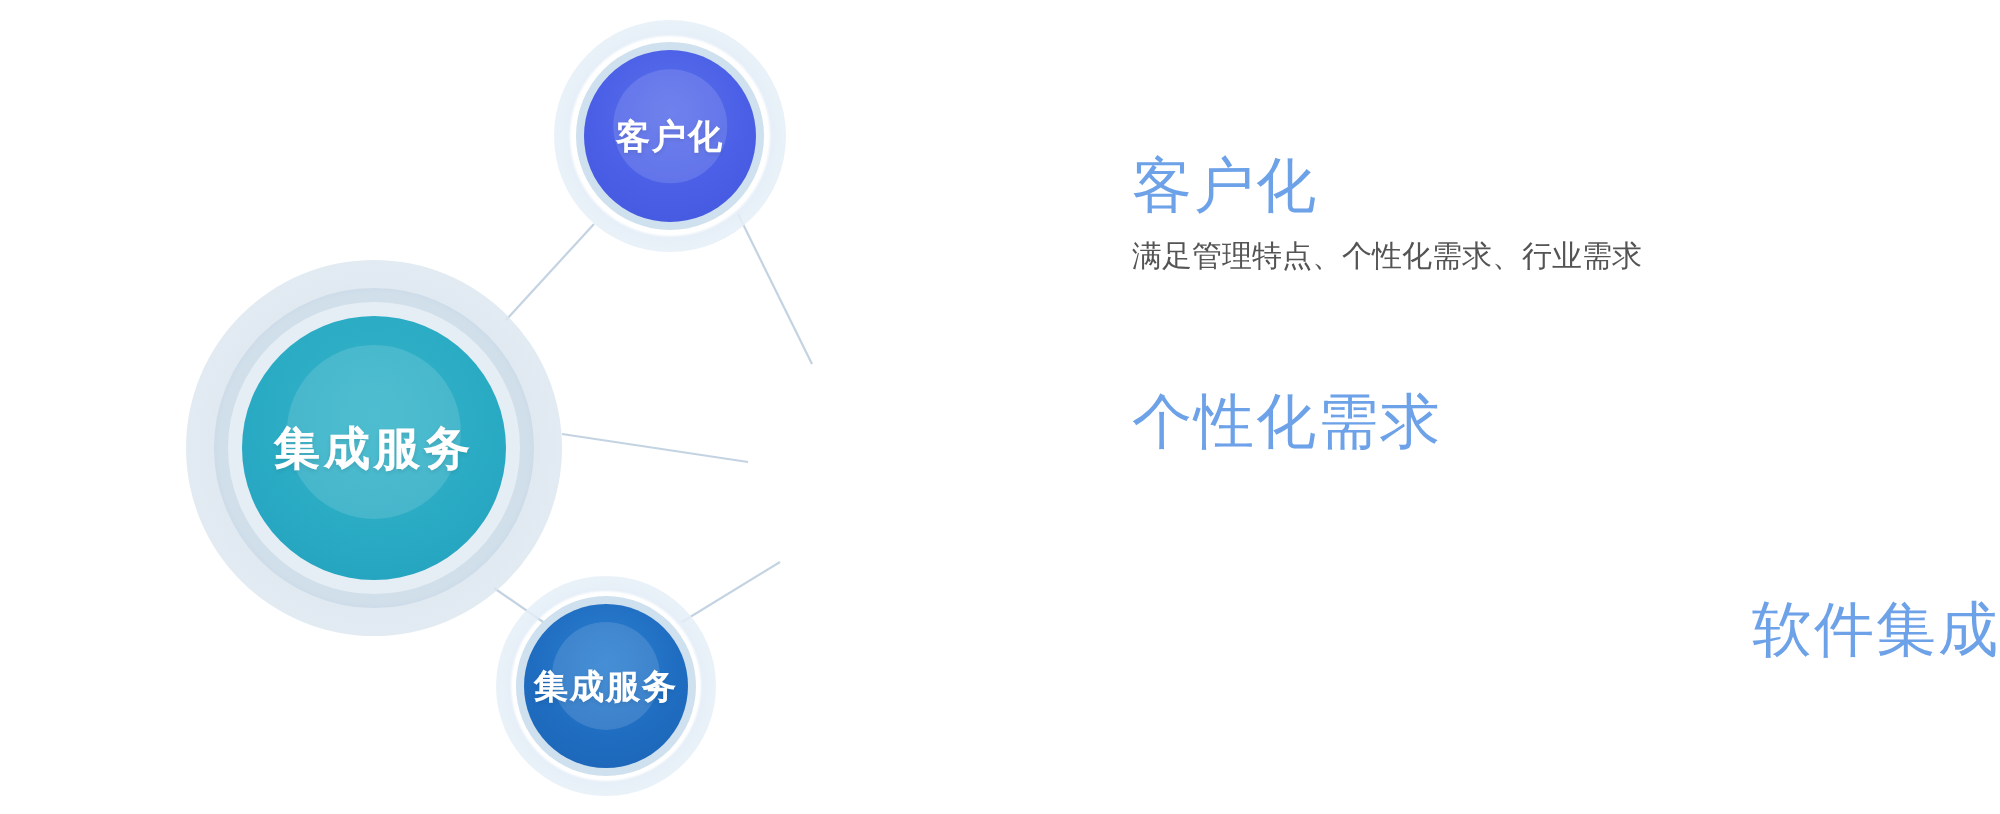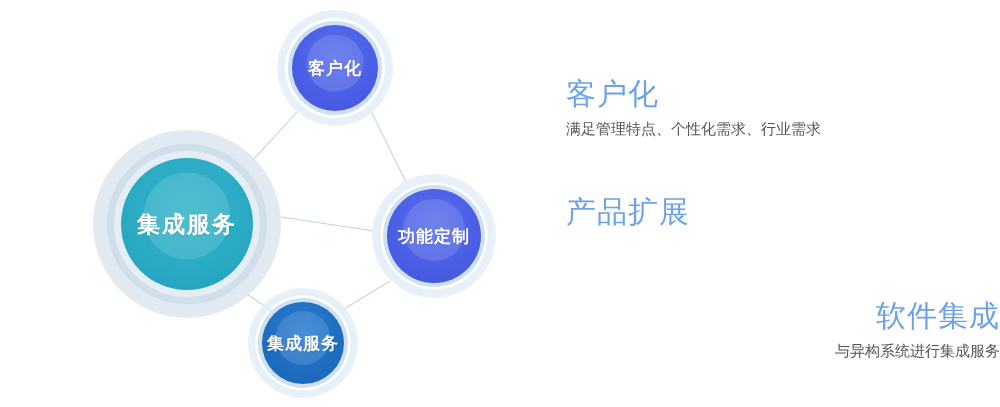--- a/index.html
+++ b/index.html
@@ -277,47 +277,40 @@
       <span class="label">集成服务</span>
     </div>
 
     <div class="node" id="node-kehu">
       <div class="halo"></div>
       <div class="ring"></div>
       <div class="core"></div>
       <span class="label">客户化</span>
     </div>
 
-    <div class="node" id="node-gongneng">
-      <div class="halo"></div>
-      <div class="ring"></div>
-      <div class="core"></div>
-      <span class="label">功能定制</span>
-    </div>
 
     <div class="node" id="node-jicheng">
       <div class="halo"></div>
       <div class="ring"></div>
       <div class="core"></div>
       <span class="label">集成服务</span>
     </div>
 
   </div>
 
   <div id="info-panel">
 
     <div class="info-block" id="info-block-0">
       <div class="info-title">客户化</div>
       <div class="info-desc">满足管理特点、个性化需求、行业需求</div>
     </div>
 
     <div class="info-block" id="info-block-1">
-      <div class="info-title">产品扩展</div>
+      <div class="info-title">个性化需求</div>
     </div>
 
     <div class="info-block" id="info-block-2">
       <div class="info-title">软件集成</div>
-      <div class="info-desc">与异构系统进行集成服务</div>
     </div>
 
   </div>
 
 </div>
 
 </body></html>

